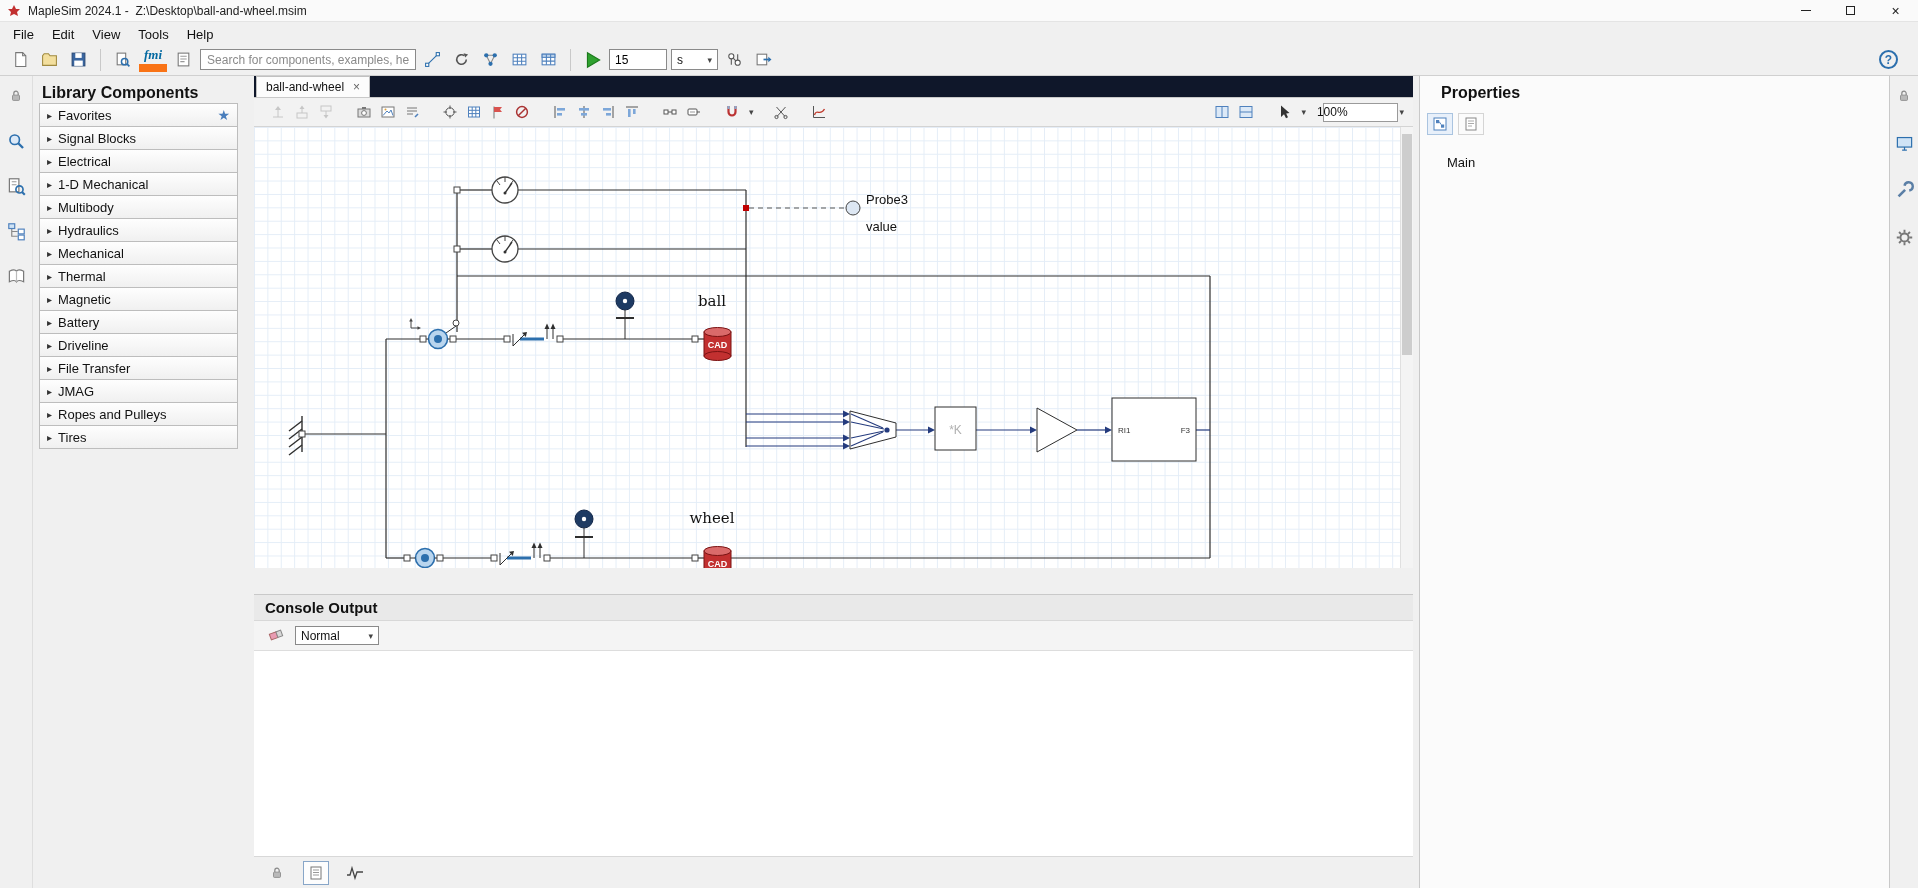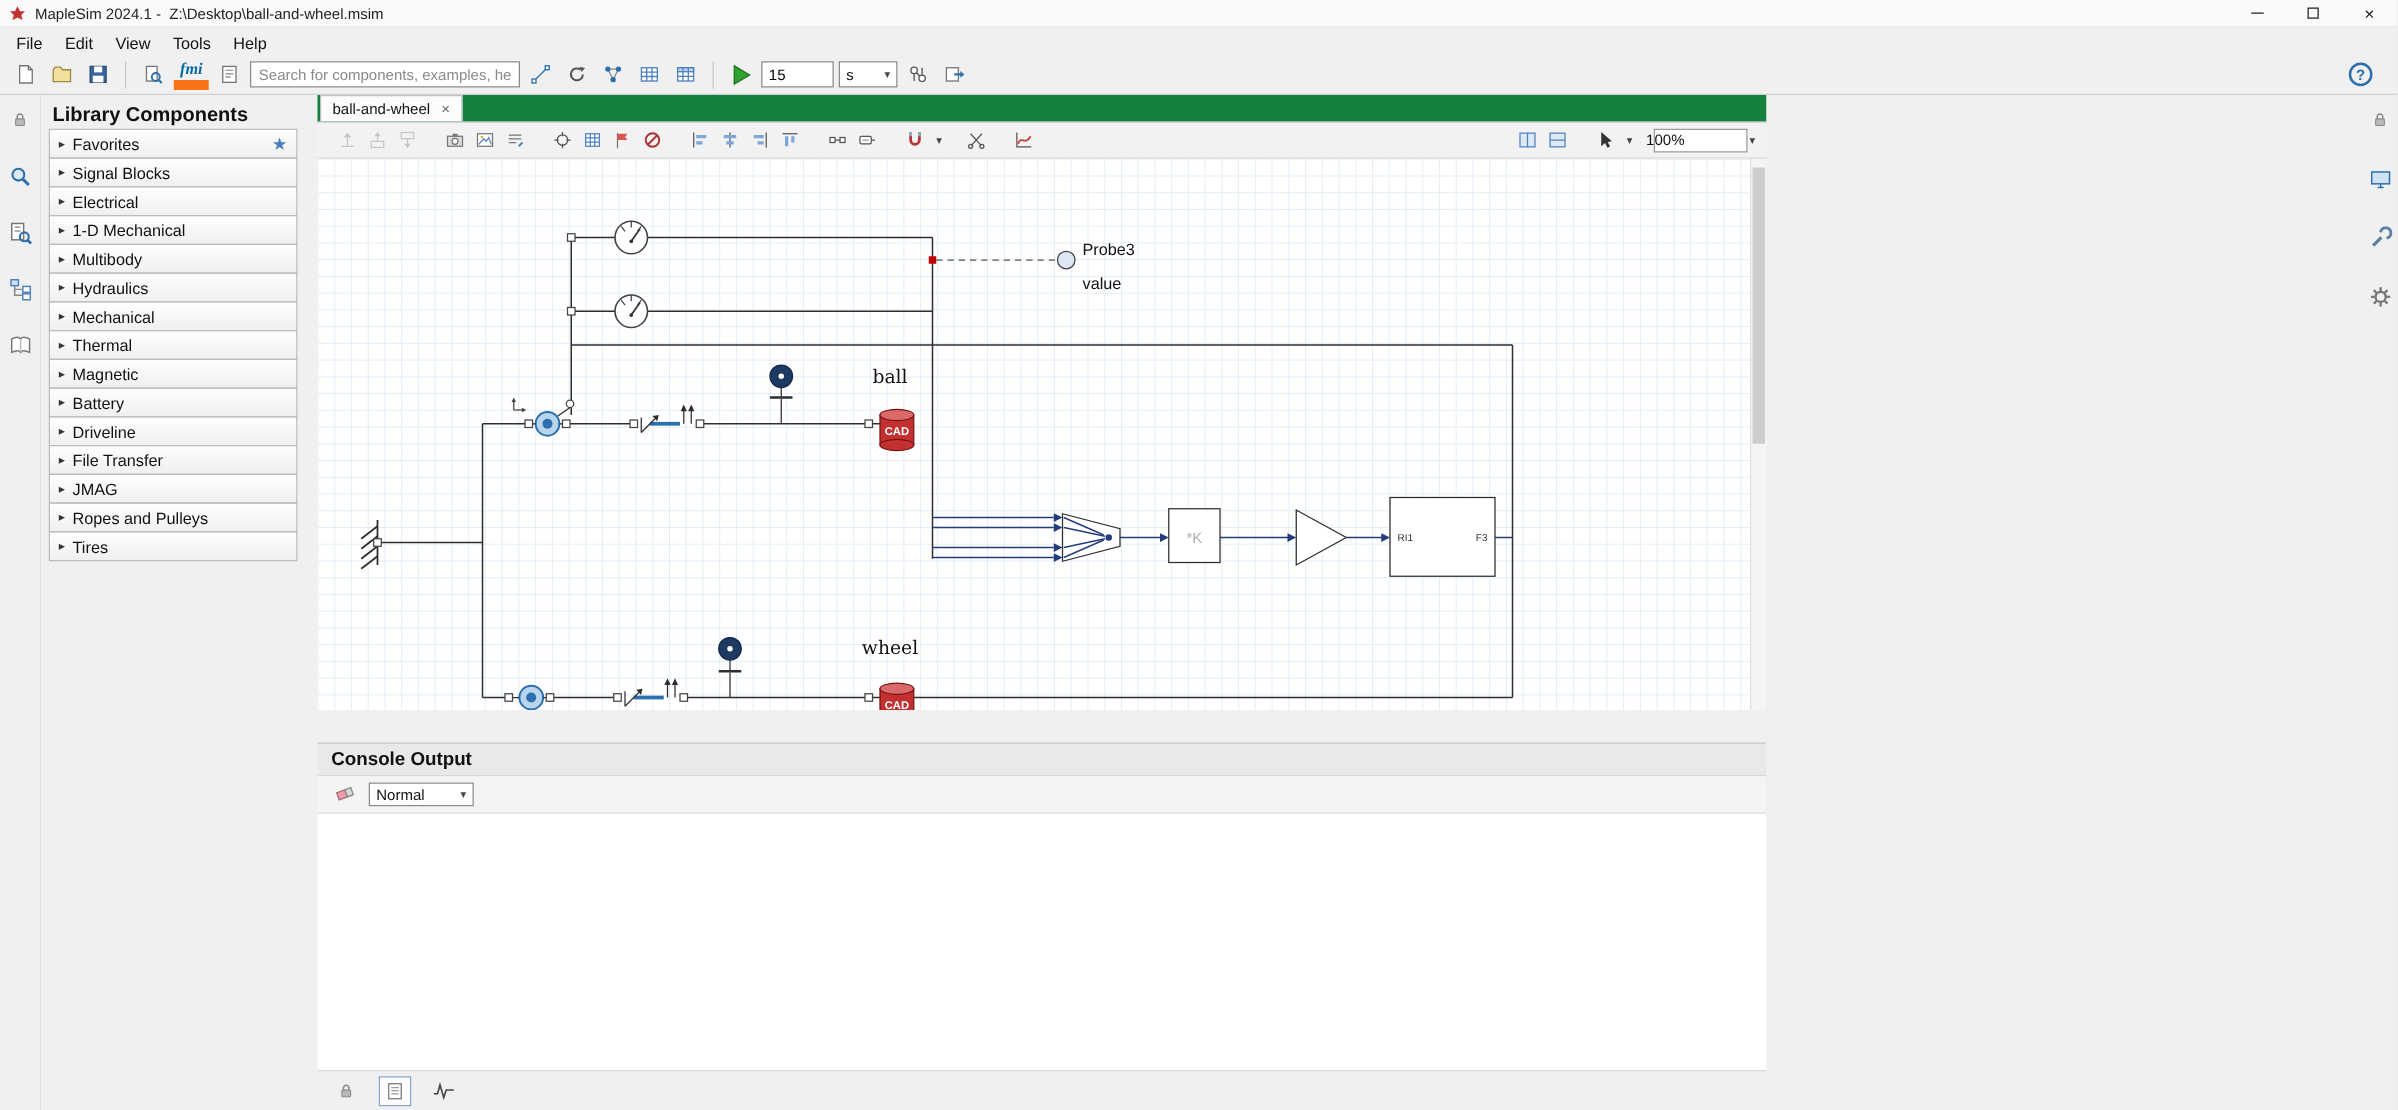--- a/index.html
+++ b/index.html
@@ -41,21 +41,21 @@
   .strip-icon{width:20px;height:20px;display:flex;align-items:center;justify-content:center;}
 
   .library{position:absolute;left:33px;top:0;width:212px;height:100%;background:#f0f0f0;}
   .panel-title{font-size:16px;font-weight:bold;padding:8px 10px 0 9px;}
   .lrows{margin:2px 7px 0 6px;}
   .lrow{height:24px;display:flex;align-items:center;background:linear-gradient(#fefefe,#f0f0f0);border:1px solid #bdbdbd;margin-top:-1px;padding:0 7px;font-size:13px;}
   .lrow .tri{font-size:10px;color:#333;margin-right:6px;}
   .lrow .star{margin-left:auto;color:#4a7ebc;font-size:14px;line-height:1;}
 
   .center{position:absolute;left:254px;top:0;width:1159px;height:812px;background:#f0f0f0;}
-  .tabbar{position:absolute;left:0;top:0;width:100%;height:22px;background:#15803d;border-bottom:1px solid #c9c9c9;display:flex;align-items:center;}
+  .tabbar{position:absolute;left:0;top:0;width:100%;height:22px;background:#0f172a;border-bottom:1px solid #c9c9c9;display:flex;align-items:center;}
   .tab{height:21px;background:#fcfcfc;border:1px solid #c0c0c0;border-bottom:none;display:flex;align-items:center;padding:0 9px;font-size:12px;gap:9px;margin-left:2px;}
   .tabx{color:#666;font-size:12px;line-height:1;}
 
   .canvas-toolbar{position:absolute;left:0;top:22px;width:100%;height:29px;background:#f2f2f2;border-bottom:1px solid #d4d4d4;display:flex;align-items:center;padding:0 13px;gap:3px;}
   .cbtn{width:21px;height:21px;display:flex;align-items:center;justify-content:center;flex:0 0 auto;}
   .cbtn.dim{opacity:.35;}
   .cgap{width:11px;flex:0 0 auto;}
   .zoombox{width:75px;height:19px;background:#fff;border:1px solid #9a9a9a;display:flex;align-items:center;justify-content:center;padding:0 5px;font-size:12px;margin-right:2px;gap:48px;}
 
   .canvas{position:absolute;left:0;top:51px;width:1146px;height:441px;background:#fff;
@@ -720,20 +720,40 @@
             </svg>
           </span>
         <span class="bbtn">
             <svg width="18" height="16" viewBox="0 0 18 16">
               <polyline points="1,10 4,10 6,3 9,13 11,7 14,7 17,7" fill="none" stroke="#444" stroke-width="1.3"></polyline>
             </svg>
           </span>
       </div>
     </div>
 
+    <div class="properties">
+      <div class="prop-title">Properties</div>
+      <div class="prop-tabs">
+        <span class="ptab">
+            <svg width="16" height="16" viewBox="0 0 16 16">
+              <rect x="2" y="2" width="12" height="12" fill="#fff" stroke="#4f81bd"></rect>
+              <rect x="4" y="4" width="3.2" height="3.2" fill="#4f81bd"></rect>
+              <rect x="9" y="8.5" width="3.2" height="3.2" fill="#4f81bd"></rect>
+              <path d="M7.2,5.6 L9,8.5" stroke="#4f81bd"></path>
+            </svg>
+          </span>
+        <span class="ptab inactive">
+            <svg width="16" height="16" viewBox="0 0 16 16">
+              <rect x="3" y="2" width="10" height="12" fill="#fff" stroke="#888"></rect>
+              <path d="M5,5 h6 M5,7.5 h6 M5,10 h4" stroke="#aaa"></path>
+            </svg>
+          </span>
+      </div>
+      <div class="prop-main">Main</div>
+    </div>
 
     <div class="right-strip">
       <span class="strip-icon">
           <svg width="14" height="14" viewBox="0 0 16 16">
             <path d="M5.5,7 v-2 a2.5,2.5 0 0 1 5,0 v2" fill="none" stroke="#8a8a8a" stroke-width="1.4"></path>
             <rect x="4" y="7" width="8" height="6" rx="1" fill="#b9b9b9" stroke="#8a8a8a"></rect>
           </svg>
         </span>
       <span class="strip-icon">
           <svg width="19" height="19" viewBox="0 0 16 16">

